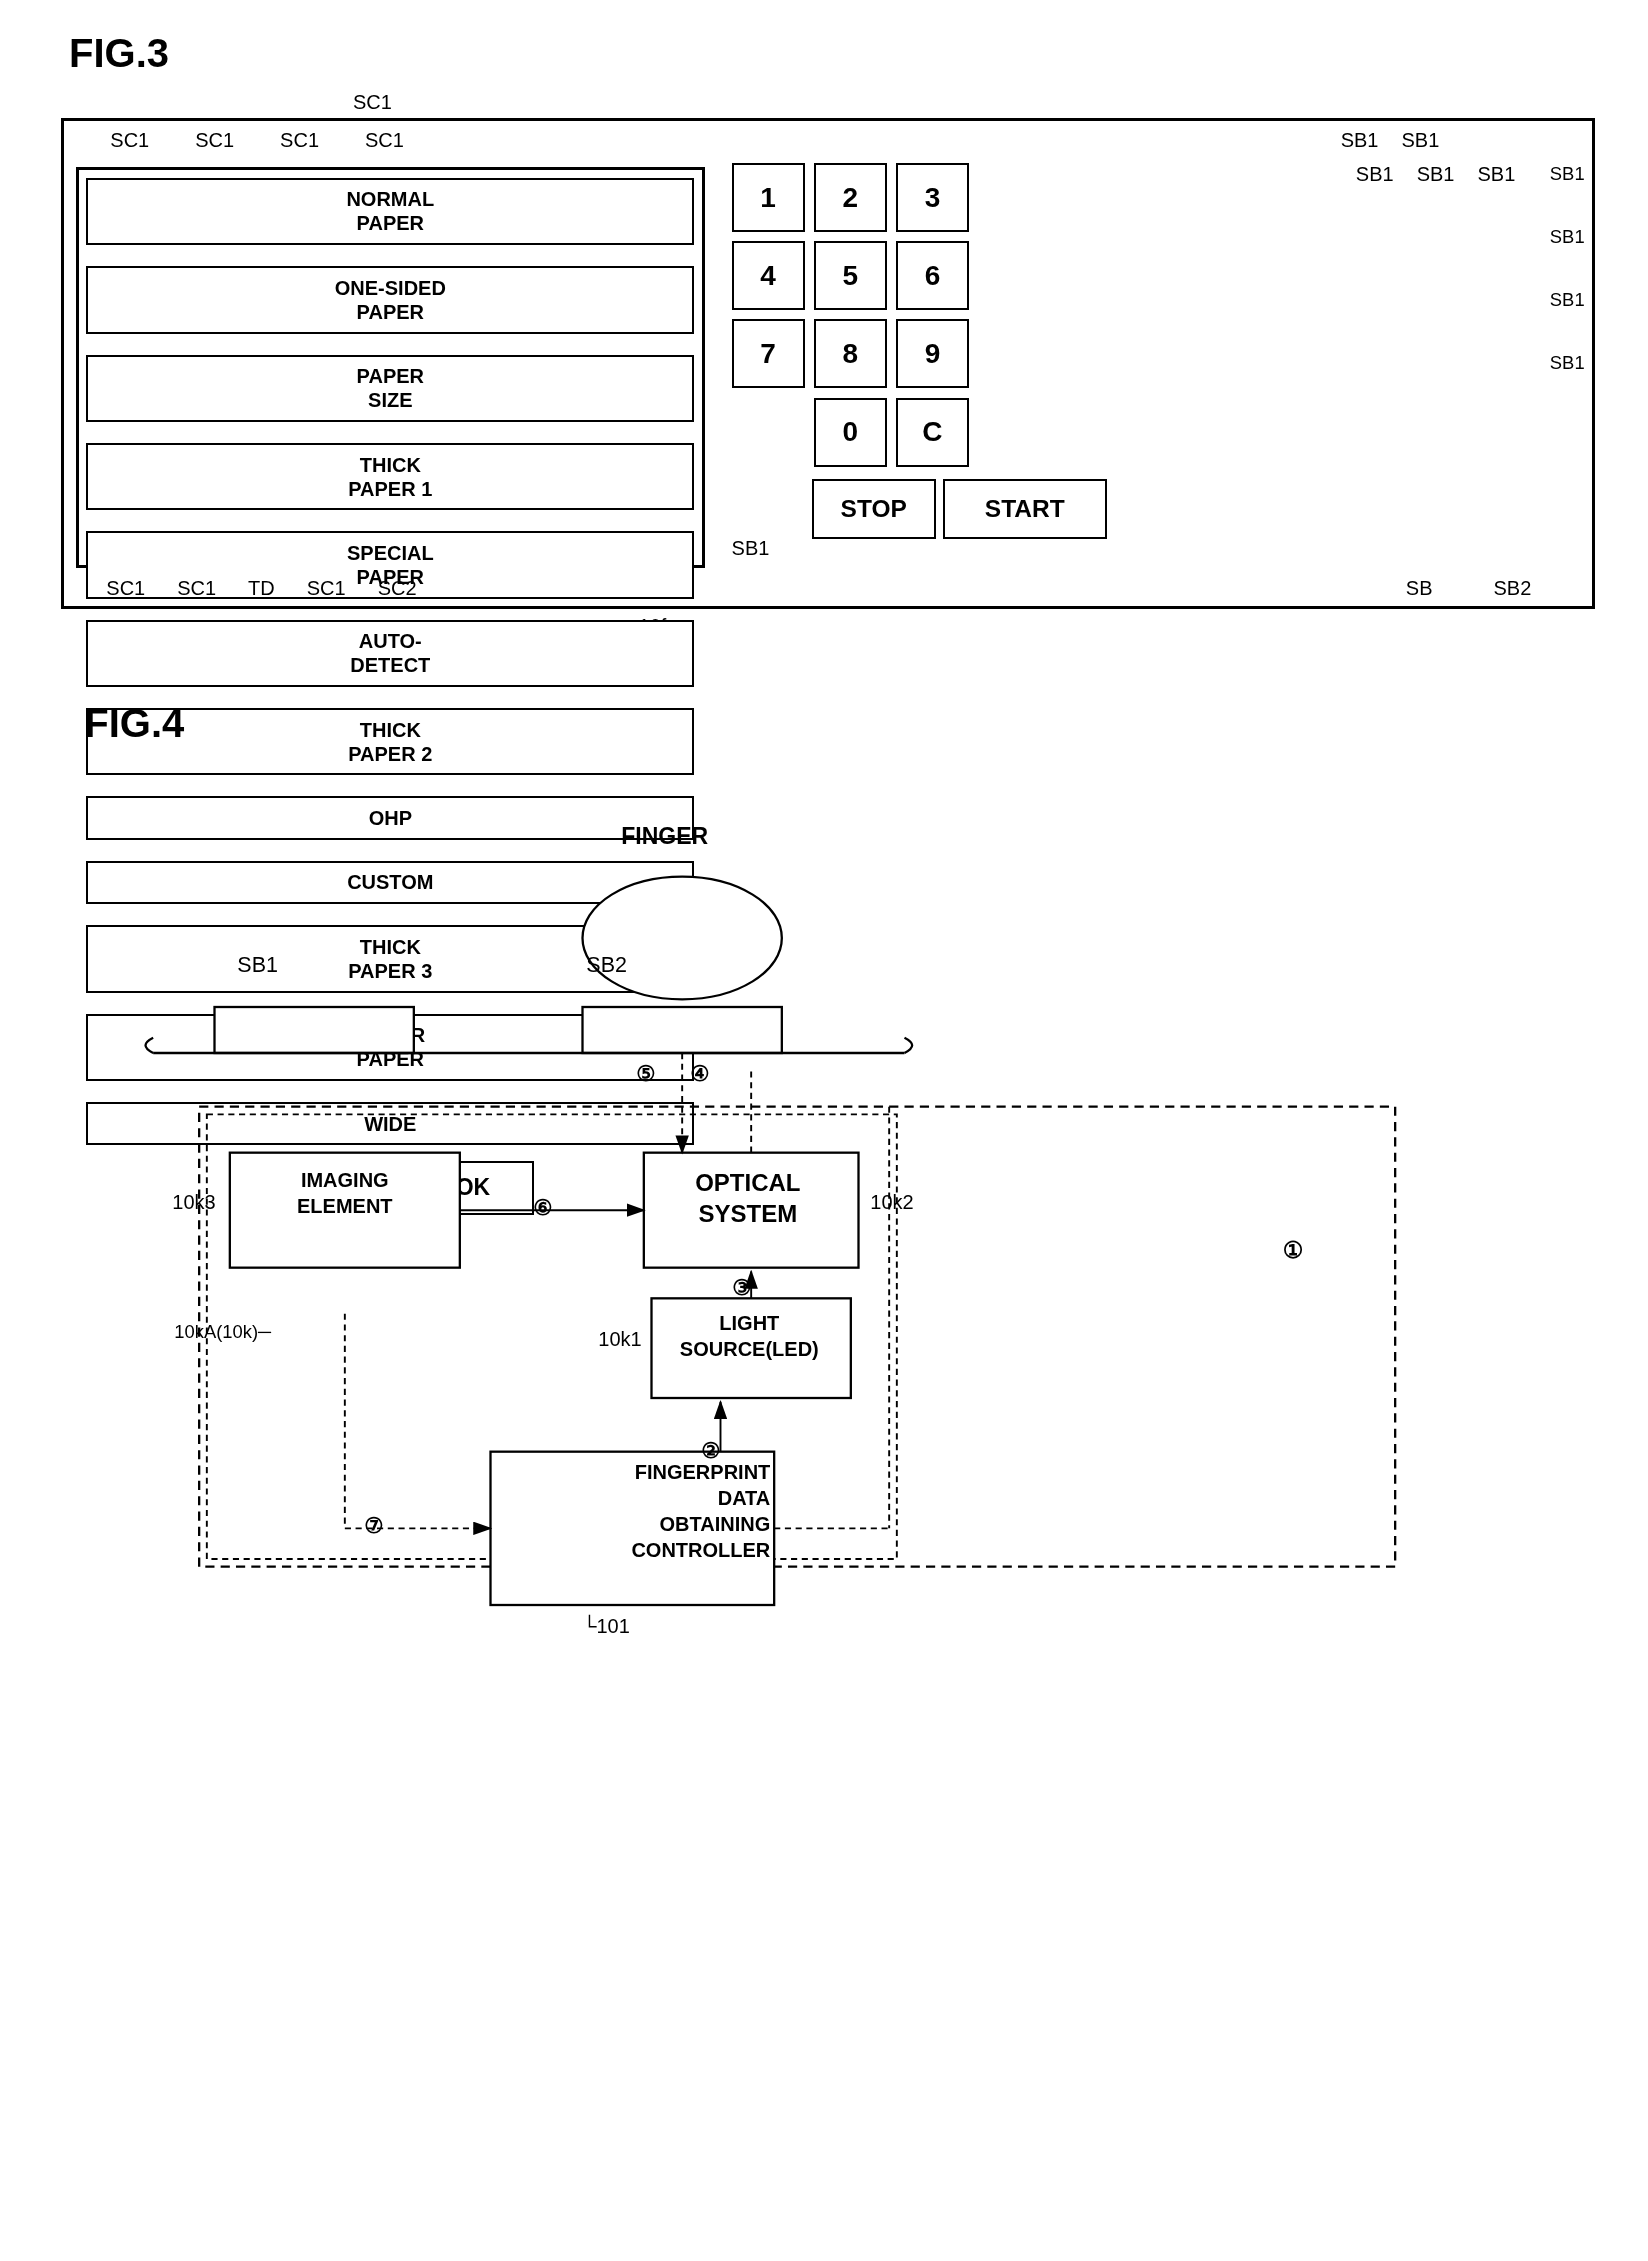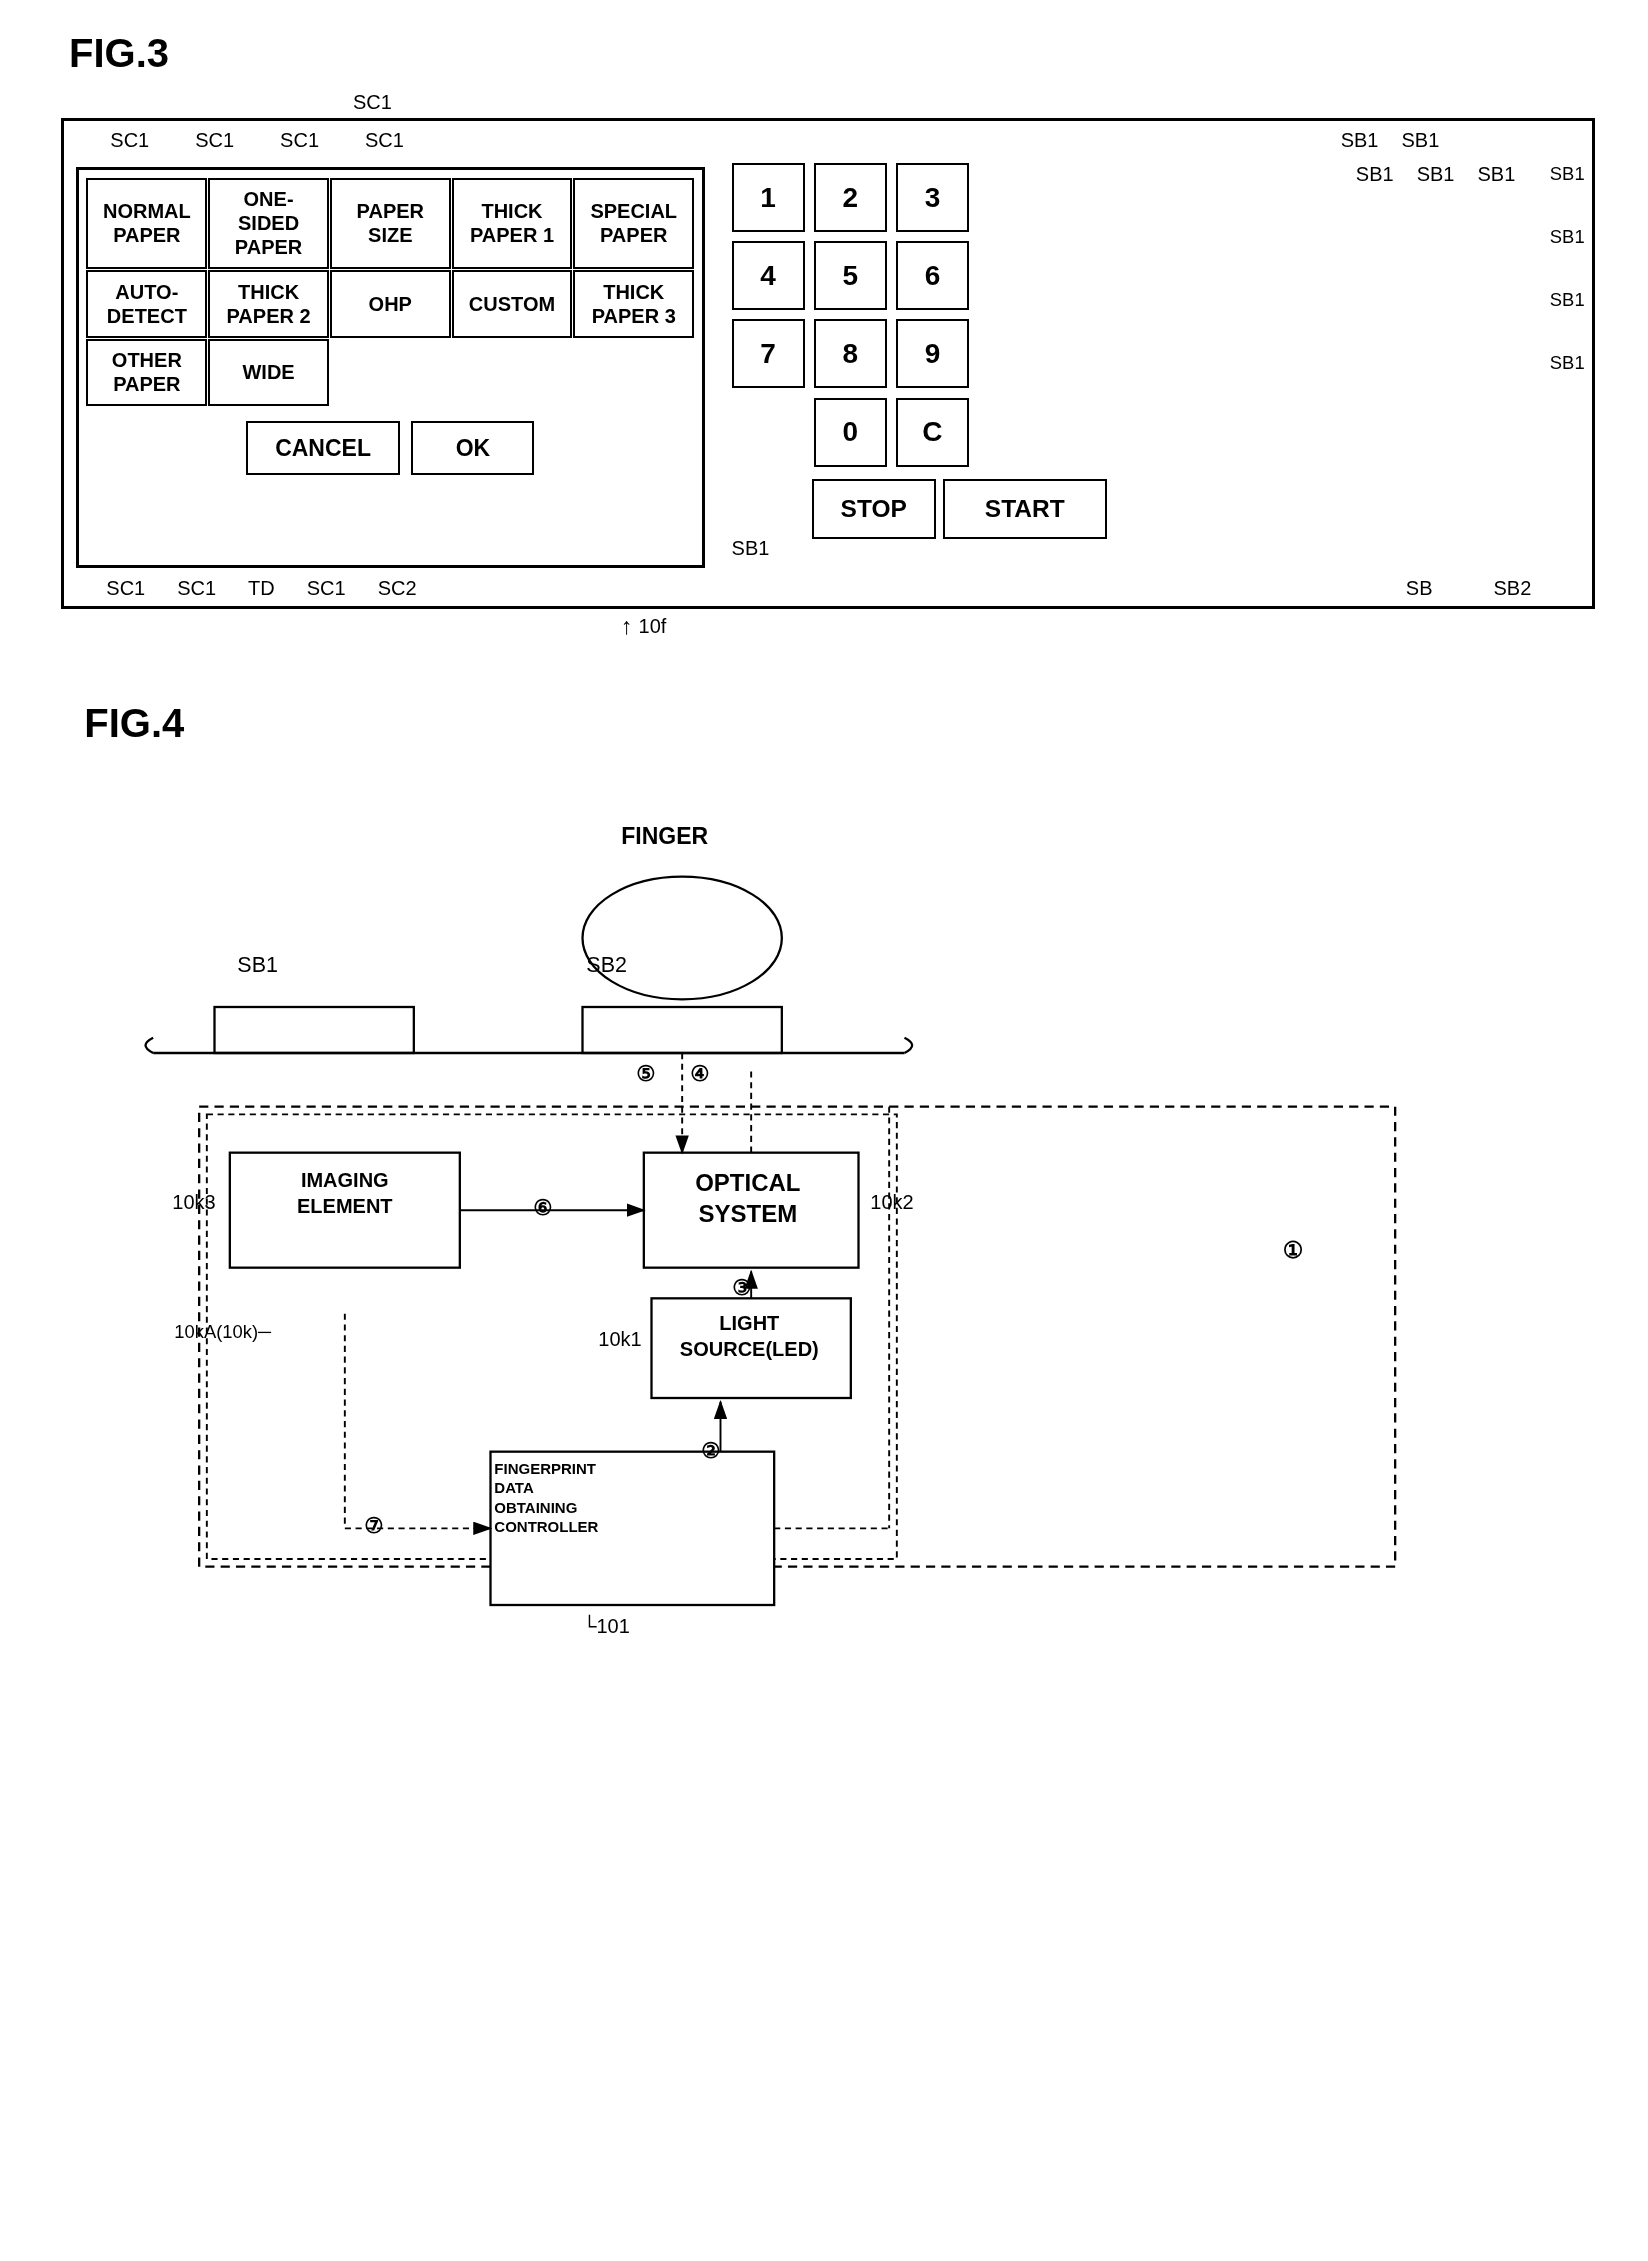--- a/index.html
+++ b/index.html
@@ -149,21 +149,21 @@
         <span>SB1</span>
       </div>
       <div style="position:absolute; top:42px; right:77px; font-size:20px; display:flex; gap:23px;">
         <span>SB1</span>
         <span>SB1</span>
         <span>SB1</span>
       </div>
 
       <div style="border:3.1px solid #000; margin:46px 11.5px 38px 11.5px; width:629px; padding:7.7px; position:relative; flex-shrink:0;">
 
-        <div style="display:grid; grid-template-columns:repeat(5, 1fr); gap:1px; margin-bottom:9.2px;">
+        <div style="display:grid; grid-template-columns:repeat(1, 1fr); gap:21px; margin-bottom:9.2px;">
 
           <div class="btn-paper">NORMAL<br>PAPER</div>
           <div class="btn-paper">ONE-SIDED<br>PAPER</div>
           <div class="btn-paper">PAPER<br>SIZE</div>
 
           <div class="btn-paper">THICK<br>PAPER 1</div>
           <div class="btn-paper">SPECIAL<br>PAPER</div>
           <div class="btn-paper">AUTO-<br>DETECT</div>
 
           <div class="btn-paper">THICK<br>PAPER 2</div>
@@ -304,21 +304,21 @@
       <div style="position:absolute; top:284px; left:575px; font-size:21.5px; font-weight:bold;">⑤</div>
 
       <div style="position:absolute; top:284px; left:629px; font-size:21.5px; font-weight:bold;">④</div>
 
       <div style="position:absolute; top:390px; left:176px; font-size:20px; font-weight:bold; text-align:center; width:215px; line-height:1.3;">IMAGING<br>ELEMENT</div>
 
       <div style="position:absolute; top:390px; left:583px; font-size:24px; font-weight:bold; text-align:center; width:207px; line-height:1.3;">OPTICAL<br>SYSTEM</div>
 
       <div style="position:absolute; top:533px; left:590px; font-size:20px; font-weight:bold; text-align:center; width:196px; line-height:1.3;">LIGHT<br>SOURCE(LED)</div>
 
-      <div style="position:absolute; top:682px; left:433px; font-size:15px; font-weight:bold; text-align:left; width:276px; line-height:1.3;">FINGERPRINT<br>DATA<br>OBTAINING<br>CONTROLLER</div>
+      <div style="position:absolute; top:682px; left:433px; font-size:20px; font-weight:bold; text-align:right; width:276px; line-height:1.3;">FINGERPRINT<br>DATA<br>OBTAINING<br>CONTROLLER</div>
 
       <div style="position:absolute; top:414px; left:111px; font-size:20px;">10k3</div>
 
       <div style="position:absolute; top:414px; left:809px; font-size:20px;">10k2</div>
 
       <div style="position:absolute; top:551px; left:537px; font-size:20px;">10k1</div>
 
       <div style="position:absolute; top:838px; left:521px; font-size:20px;">└101</div>
 
       <div style="position:absolute; top:544px; left:113px; font-size:18.4px;">10kA(10k)─</div>

